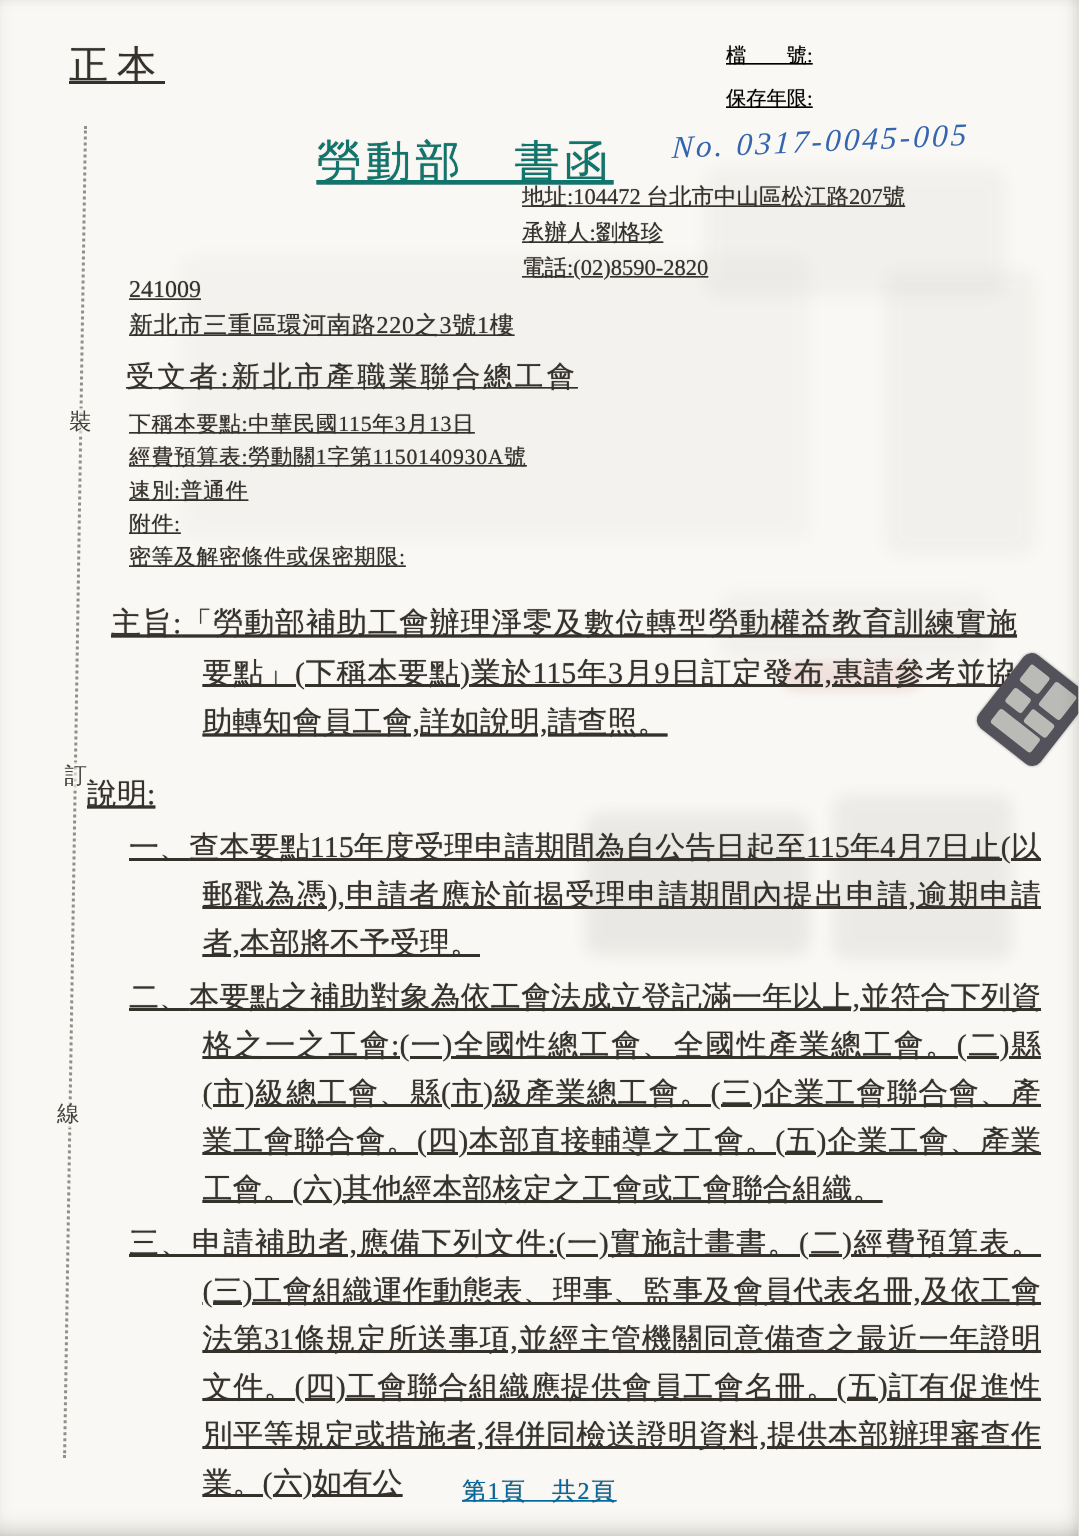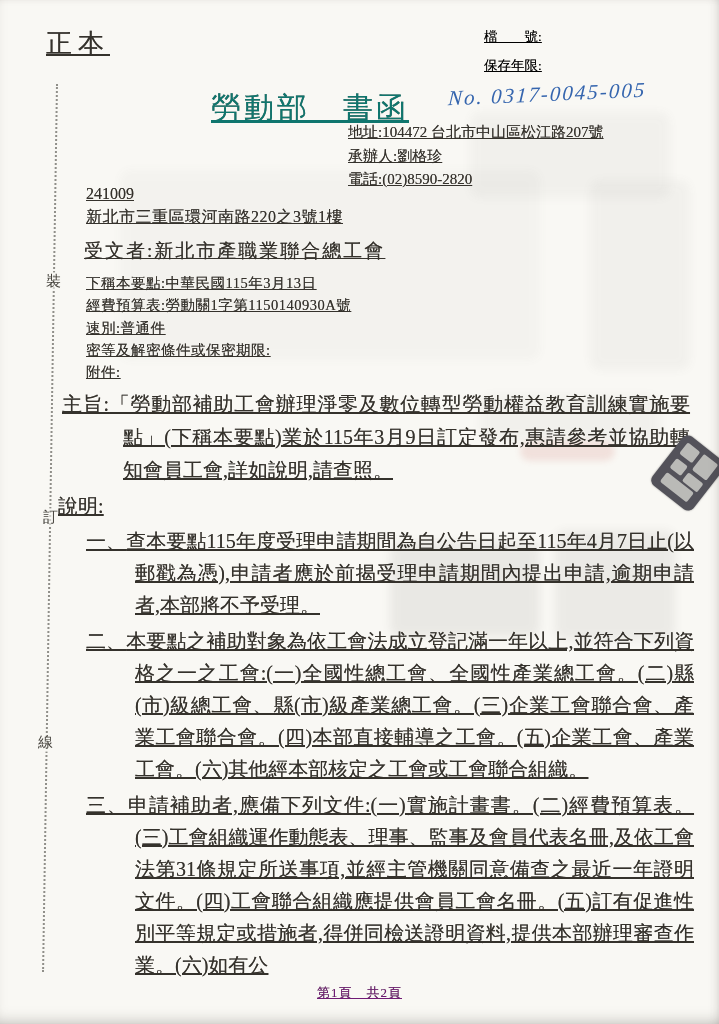--- a/index.html
+++ b/index.html
@@ -47,28 +47,28 @@
   .recipient-addr{position:absolute;left:86px;top:207px;font-size:16px;letter-spacing:.5px;}
   .to-line{position:absolute;left:84px;top:238px;font-size:19px;letter-spacing:2px;}
 
   
   .meta{position:absolute;left:86px;top:272px;font-size:14.5px;line-height:22.3px;letter-spacing:.5px;}
   .meta .row{display:block;}
 
   
   .body-block{position:absolute;left:58px;top:384px;width:636px;}
   .subject{ font-size:20px;line-height:33px;text-align:justify;
-    padding-left:61px;text-indent:-61px;margin:4px;}
+    padding-left:61px;text-indent:-61px;margin:16px;}
   .explain-label{font-size:20px;line-height:30px;margin:4px 0 0 0;}
   .items{margin:2px 0 0 28px;}
   .item{font-size:20px;line-height:32px;text-align:justify;
     padding-left:49px;text-indent:-49px;margin:4px 0 2px 0;}
 
   .footer{position:absolute;left:0;top:984px;width:719px;text-align:center;
-    font-size:13px;letter-spacing:1px;color:#701a75;}
+    font-size:16px;letter-spacing:1px;color:#0369a1;}
 
   
   .binding-line{
     position:absolute;left:56px;top:84px;height:888px;width:0;
     border-left:2px dotted #77756f;opacity:.8;
     transform:rotate(.9deg);transform-origin:top center;
   }
   .binding-mark{position:absolute;font-size:15px;color:#45423c;background:rgba(249,248,244,.6);}
   .mark-0{left:46px;top:272px;}
   .mark-1{left:43px;top:508px;}
@@ -133,22 +133,22 @@
   </div>
 
   <div class="postal soft">241009</div>
   <div class="recipient-addr soft">新北市三重區環河南路220之3號1樓</div>
   <div class="to-line soft">受文者:新北市產職業聯合總工會</div>
 
   <div class="meta">
     <span class="row soft">下稱本要點:中華民國115年3月13日</span>
     <span class="row soft">經費預算表:勞動關1字第1150140930A號</span>
     <span class="row soft">速別:普通件</span>
+    <span class="row soft">附件:</span>
     <span class="row soft">密等及解密條件或保密期限:</span>
-    <span class="row soft">附件:</span>
   </div>
 
   <div class="body-block">
     <p class="subject soft"><span>主旨:</span><span>「勞動部補助工會辦理淨零及數位轉型勞動權益教育訓練實施要點」(下稱本要點)業於115年3月9日訂定發布,惠請參考並協助轉知會員工會,詳如說明,請查照。</span></p>
 
     <p class="explain-label soft">說明:</p>
 
     <div class="items">
       <p class="item soft"><span>一、</span><span>查本要點115年度受理申請期間為自公告日起至115年4月7日止(以郵戳為憑),申請者應於前揭受理申請期間內提出申請,逾期申請者,本部將不予受理。</span></p>
       <p class="item soft"><span>二、</span><span>本要點之補助對象為依工會法成立登記滿一年以上,並符合下列資格之一之工會:(一)全國性總工會、全國性產業總工會。(二)縣(市)級總工會、縣(市)級產業總工會。(三)企業工會聯合會、產業工會聯合會。(四)本部直接輔導之工會。(五)企業工會、產業工會。(六)其他經本部核定之工會或工會聯合組織。</span></p>

